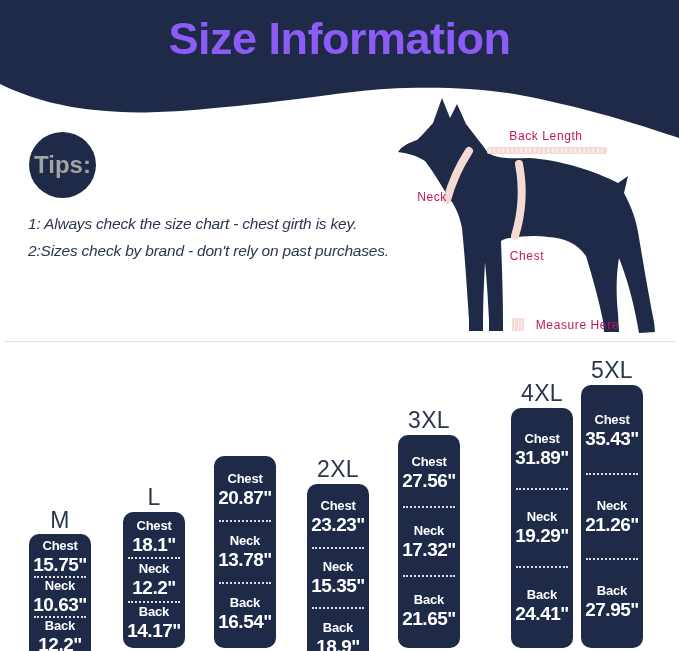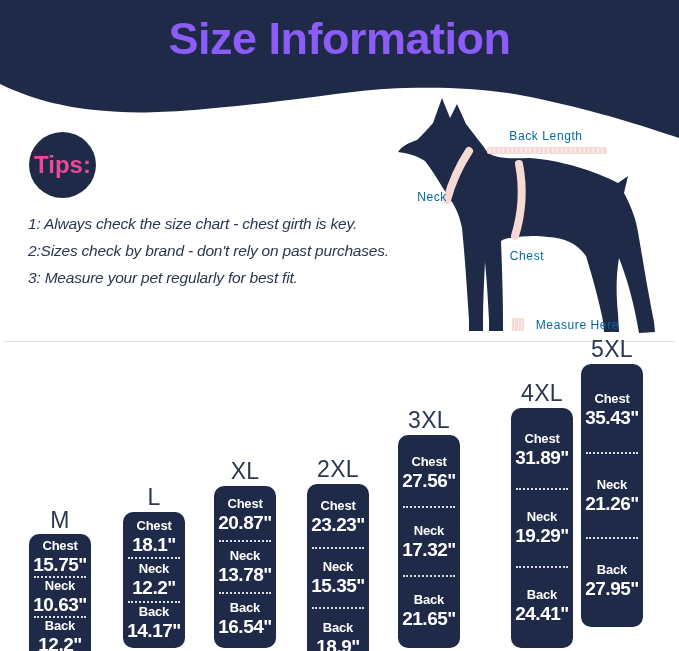--- a/index.html
+++ b/index.html
@@ -10,30 +10,30 @@
   
   .hero-svg{position:absolute;left:0;top:0;z-index:0;display:block;}
   .page-title{
     position:absolute;left:0;top:13px;width:679px;text-align:center;z-index:2;
     color:#8b5cf6;font-size:45px;font-weight:700;letter-spacing:-0.5px;
   }
   
   .tips-badge{
     position:absolute;left:29px;top:132px;width:67px;height:66px;z-index:2;
     background:#1f2a48;border-radius:50%;display:flex;align-items:center;justify-content:center;
-    color:#ec4899;font-size:24px;font-weight:700;
+    color:#a3a3a3;font-size:24px;font-weight:700;
   }
   .tips-list{
     position:absolute;left:28px;top:210px;width:370px;z-index:2;
     color:#2b374f;font-size:15.5px;letter-spacing:-0.2px;line-height:27px;font-style:italic;
   }
   
   .dog-svg{position:absolute;left:390px;top:96px;z-index:1;display:block;}
   .diagram-label{
-    position:absolute;z-index:2;color:#0369a1;font-size:12px;letter-spacing:0.6px;text-align:center;
+    position:absolute;z-index:2;color:#be185d;font-size:12px;letter-spacing:0.6px;text-align:center;
   }
   .lbl-back-length{left:496px;top:129px;width:100px;}
   .lbl-neck{left:407px;top:190px;width:50px;}
   .lbl-chest{left:497px;top:249px;width:60px;}
   .legend-swatch{
     position:absolute;left:512px;top:318px;width:12px;height:13px;z-index:2;
     background:repeating-linear-gradient(90deg,#f5d9d5 0 2.5px,#fbeeec 2.5px 3.5px);
   }
   .lbl-measure{left:529px;top:318px;width:90px;text-align:right;}
   
@@ -55,21 +55,21 @@
   .sec + .sec{border-top:2px dotted rgba(255,255,255,0.85);}
   .row-label{font-size:13px;font-weight:700;letter-spacing:-0.2px;}
   .row-value{font-size:19px;font-weight:700;letter-spacing:-0.5px;white-space:nowrap;margin-top:1px;}
   
   .bg-m  {left:29px; top:507px;height:141px;}
   .bg-l  {left:123px;top:482px;height:166px;}
   .bg-xl {left:214px;top:456px;height:192px;}
   .bg-2xl{left:307px;top:430px;height:218px;margin-top:24px;}
   .bg-3xl{left:398px;top:405px;height:243px;}
   .bg-4xl{left:511px;top:378px;height:270px;justify-content:space-between;}
-  .bg-5xl{left:581px;top:334px;height:293px;}
+  .bg-5xl{left:581px;top:355px;height:293px;}
 </style>
 </head>
 <body>
 
 <div class="canvas">
 
   <svg class="hero-svg" width="679" height="210" viewBox="0 0 679 210" aria-hidden="true">
     <path fill="#1f2a48" d="M0,0 H679 V138
          C640,125 600,112 540,99
          C490,88 450,87 405,88
@@ -79,21 +79,20 @@
   </svg>
 
   <div class="page-title">Size Information</div>
 
   <div class="tips-badge">
     <span>Tips:</span>
   </div>
   <div class="tips-list">
     <div>1: Always check the size chart - chest girth is key.</div>
     <div>2:Sizes check by brand - don't rely on past purchases.</div>
-    <div>3: Measure your pet regularly for best fit.</div>
   </div>
 
   <svg class="dog-svg" width="270" height="240" viewBox="0 0 270 240" aria-hidden="true">
     <path fill="#1f2a48" d="M8,56
          C13,49 19,47 27,44
          C33,38 38,33 43,27
          L52,2 L60,22 L67,8 L76,28
          C85,40 92,48 98,57
          C110,64 124,62 140,62
          C170,64 205,75 228,87
@@ -161,21 +160,20 @@
         <span class="row-value">12.2"</span>
       </div>
       <div class="sec">
         <span class="row-label">Back</span>
         <span class="row-value">14.17"</span>
       </div>
     </div>
   </div>
 
   <div class="bargroup bg-xl">
-    <div class="size-label">XL</div>
     <div class="bar">
       <div class="sec">
         <span class="row-label">Chest</span>
         <span class="row-value">20.87"</span>
       </div>
       <div class="sec">
         <span class="row-label">Neck</span>
         <span class="row-value">13.78"</span>
       </div>
       <div class="sec">

